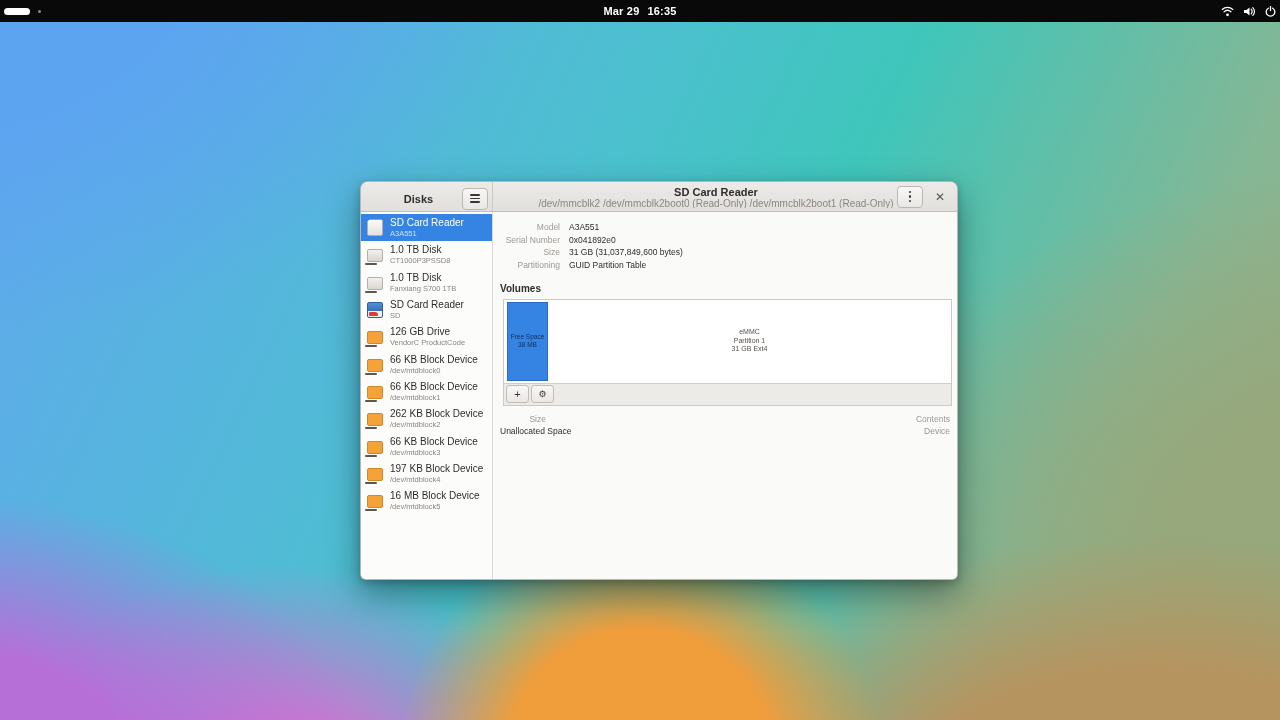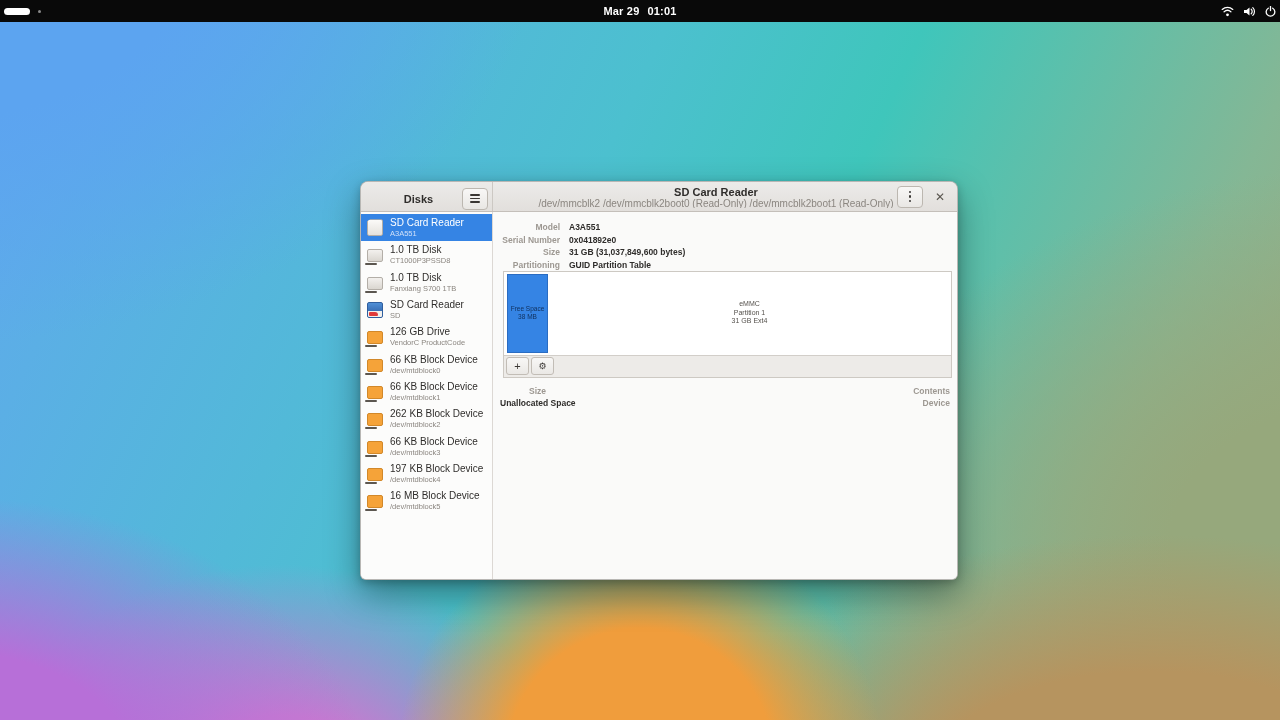--- a/index.html
+++ b/index.html
@@ -96,21 +96,21 @@
   .icon.sd-card-blue::after { content:""; position:absolute; left:1px; right:4px; bottom:1px; height:4px;
     background:#e03b3b; border-radius:1px 3px 1px 1px; }
   .sb-text { display:flex; flex-direction:column; min-width:0; }
   .sb-title { font-size:10px; color:#2f2d2b; line-height:12px; white-space:nowrap; }
   .sb-sub { font-size:7.5px; color:#8b8680; line-height:9px; white-space:nowrap; }
   .sb-row.selected .sb-title { color:#ffffff; }
   .sb-row.selected .sb-sub { color:#cfe0f8; }
 
   .content { flex:1; background:#fafaf9; padding:10px 7px 0 7px; min-width:0; }
 
-  .fields { display:grid; grid-template-columns:60px 1fr; column-gap:9px; row-gap:1.5px;font-weight:bold; }
+  .fields { display:grid; grid-template-columns:60px 1fr; column-gap:9px; row-gap:1.5px; }
   .fields.narrow { grid-template-columns:46px 1fr; }
   .f-label { text-align:right; font-size:8.5px; color:#9d9892; line-height:11px; }
   .f-value { font-size:8.5px; color:#2f2d2b; line-height:11px; white-space:nowrap; }
 
   .volumes-label { font-size:10px; font-weight:bold; color:#2f2d2b; margin:12px 0 5px 0; }
 
   .volumes-box { width:449px; margin-left:3px; border:1px solid #cdc9c3; background:#fff; }
   .vol-grid { height:83px; display:flex; background:#fff; position:relative; }
   .vol-block { display:flex; flex-direction:column; align-items:center; justify-content:center; cursor:pointer; }
   .vol-block.free {
@@ -135,21 +135,21 @@
 
 <div class="desktop">
 
   <div class="topbar">
     <div class="activities">
       <span class="pill"></span>
       <span class="dot"></span>
     </div>
     <div class="clock">
       <span>Mar 29</span>
-      <span>01:01</span>
+      <span>16:35</span>
     </div>
     <div class="status">
       <span>
         <svg width="13" height="11" viewBox="0 0 13 11">
             <g fill="none" stroke="#fff" stroke-width="1.3" stroke-linecap="round">
               <path d="M1.2 3.4 A8 8 0 0 1 11.8 3.4"></path>
               <path d="M3.1 5.7 A5.2 5.2 0 0 1 9.9 5.7"></path>
             </g>
             <circle cx="6.5" cy="8.8" r="1.4" fill="#fff"></circle>
           </svg>
@@ -284,20 +284,21 @@
         <div class="fields" id="drive-fields">
             <span class="f-label">Model</span>
             <span class="f-value">A3A551</span>
             <span class="f-label">Serial Number</span>
             <span class="f-value">0x041892e0</span>
             <span class="f-label">Size</span>
             <span class="f-value">31 GB (31,037,849,600 bytes)</span>
             <span class="f-label">Partitioning</span>
             <span class="f-value">GUID Partition Table</span>
           </div>
+        <div class="volumes-label">Volumes</div>
         <div class="volumes-box">
           <div class="vol-grid" id="vol-grid">
               <div class="vol-block free selected">
                 <span class="vb-line">Free Space</span>
                 <span class="vb-line">38 MB</span>
               </div>
               <div class="vol-block part">
                 <span class="vb-line">eMMC</span>
                 <span class="vb-line">Partition 1</span>
                 <span class="vb-line">31 GB Ext4</span>

